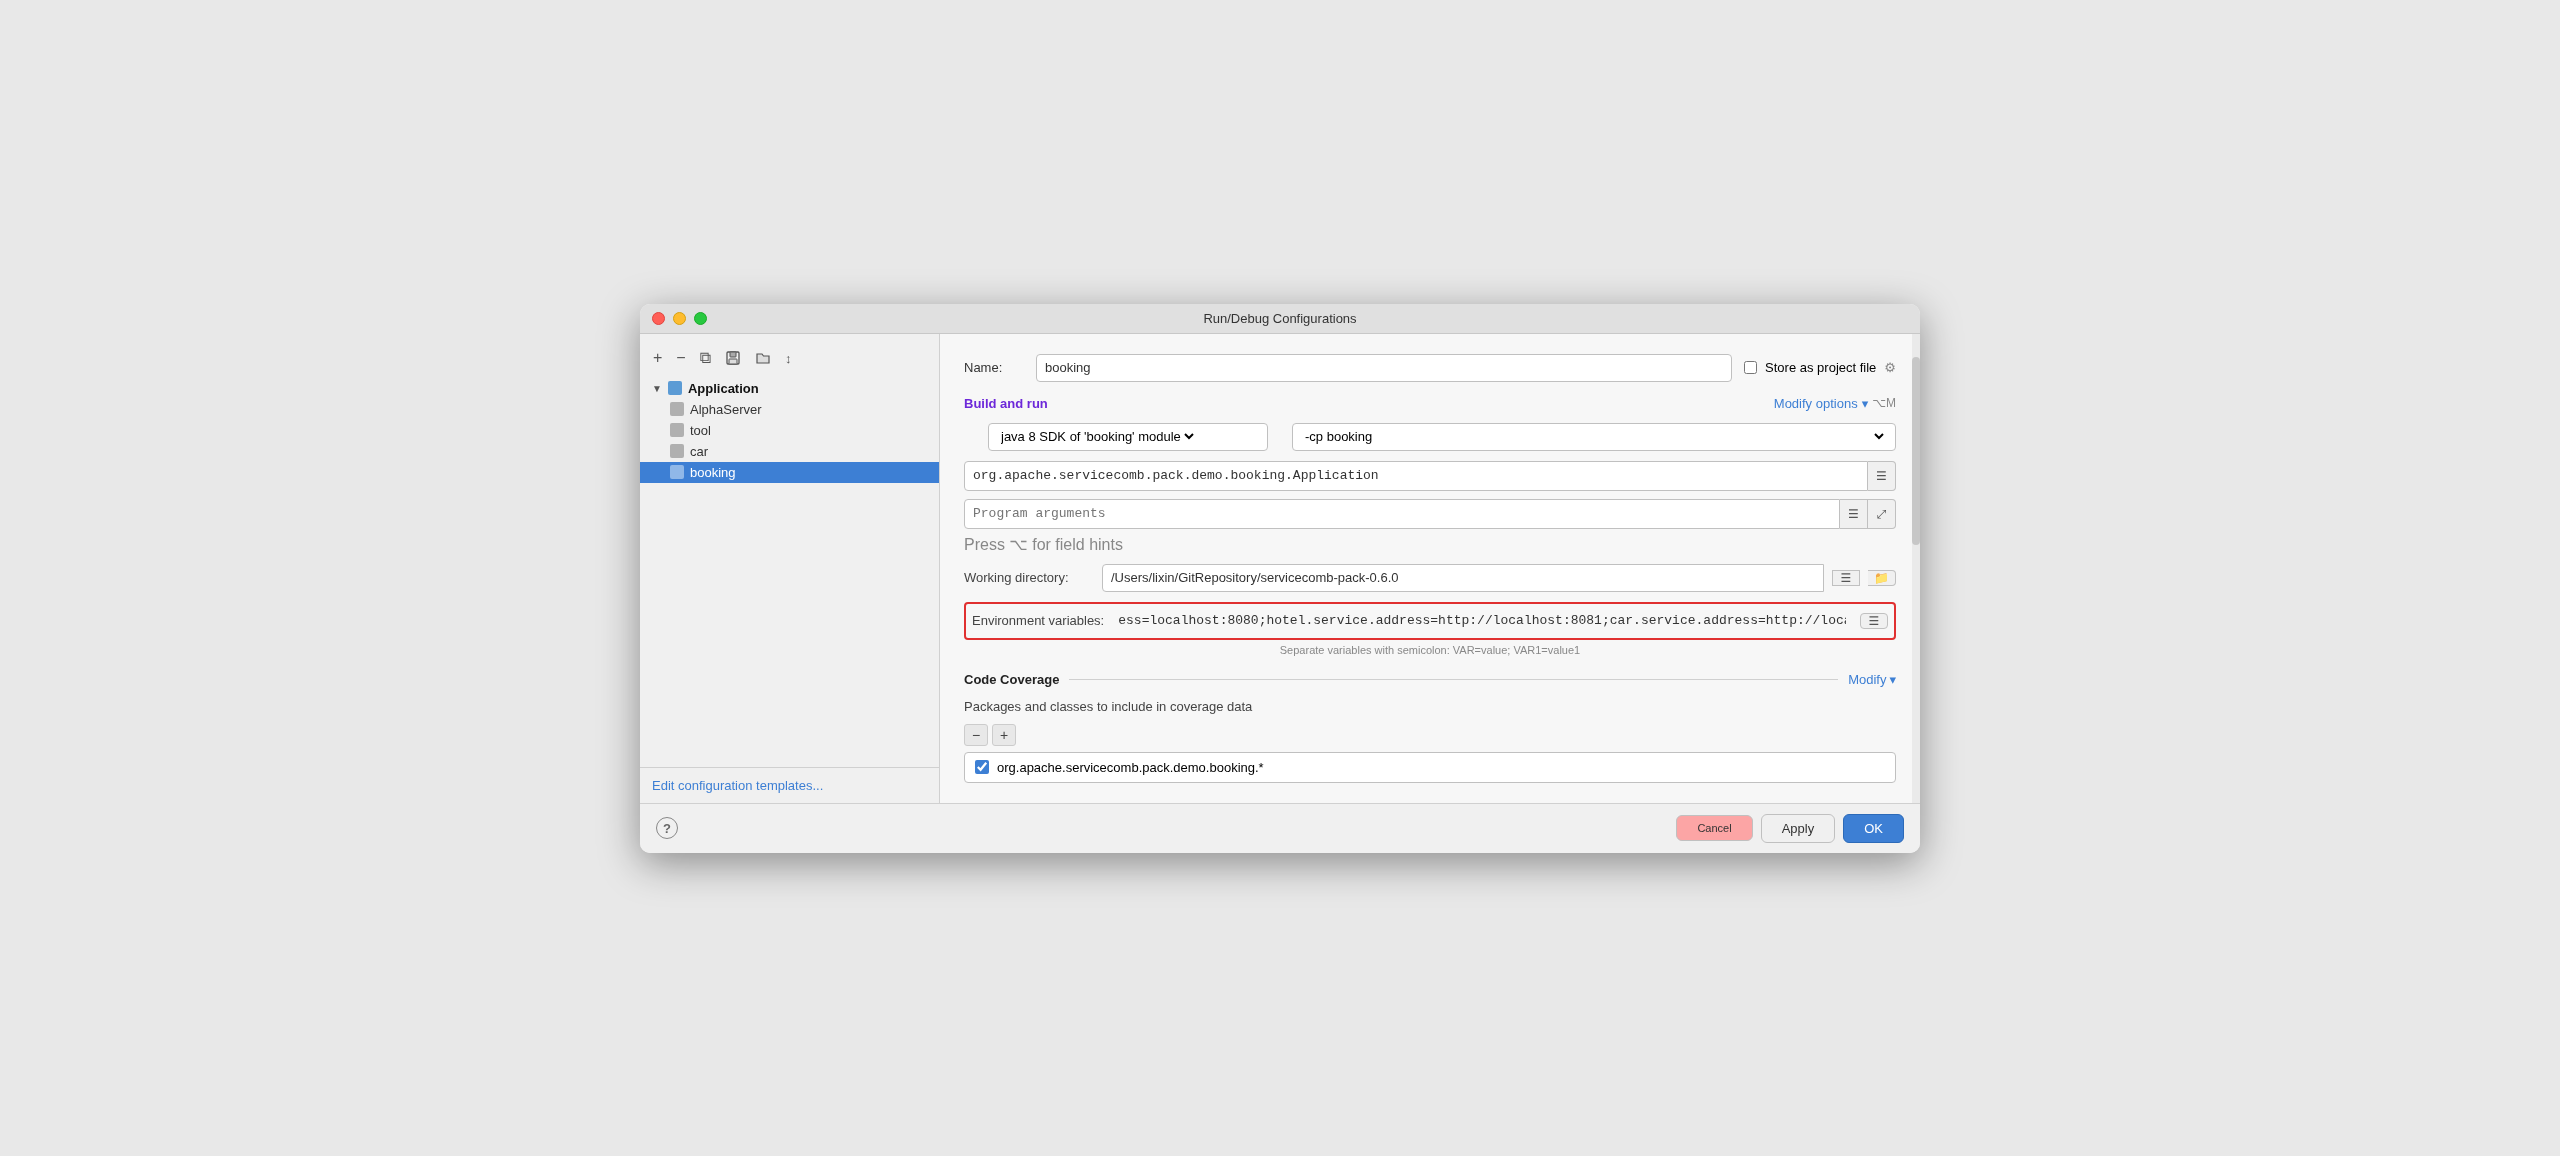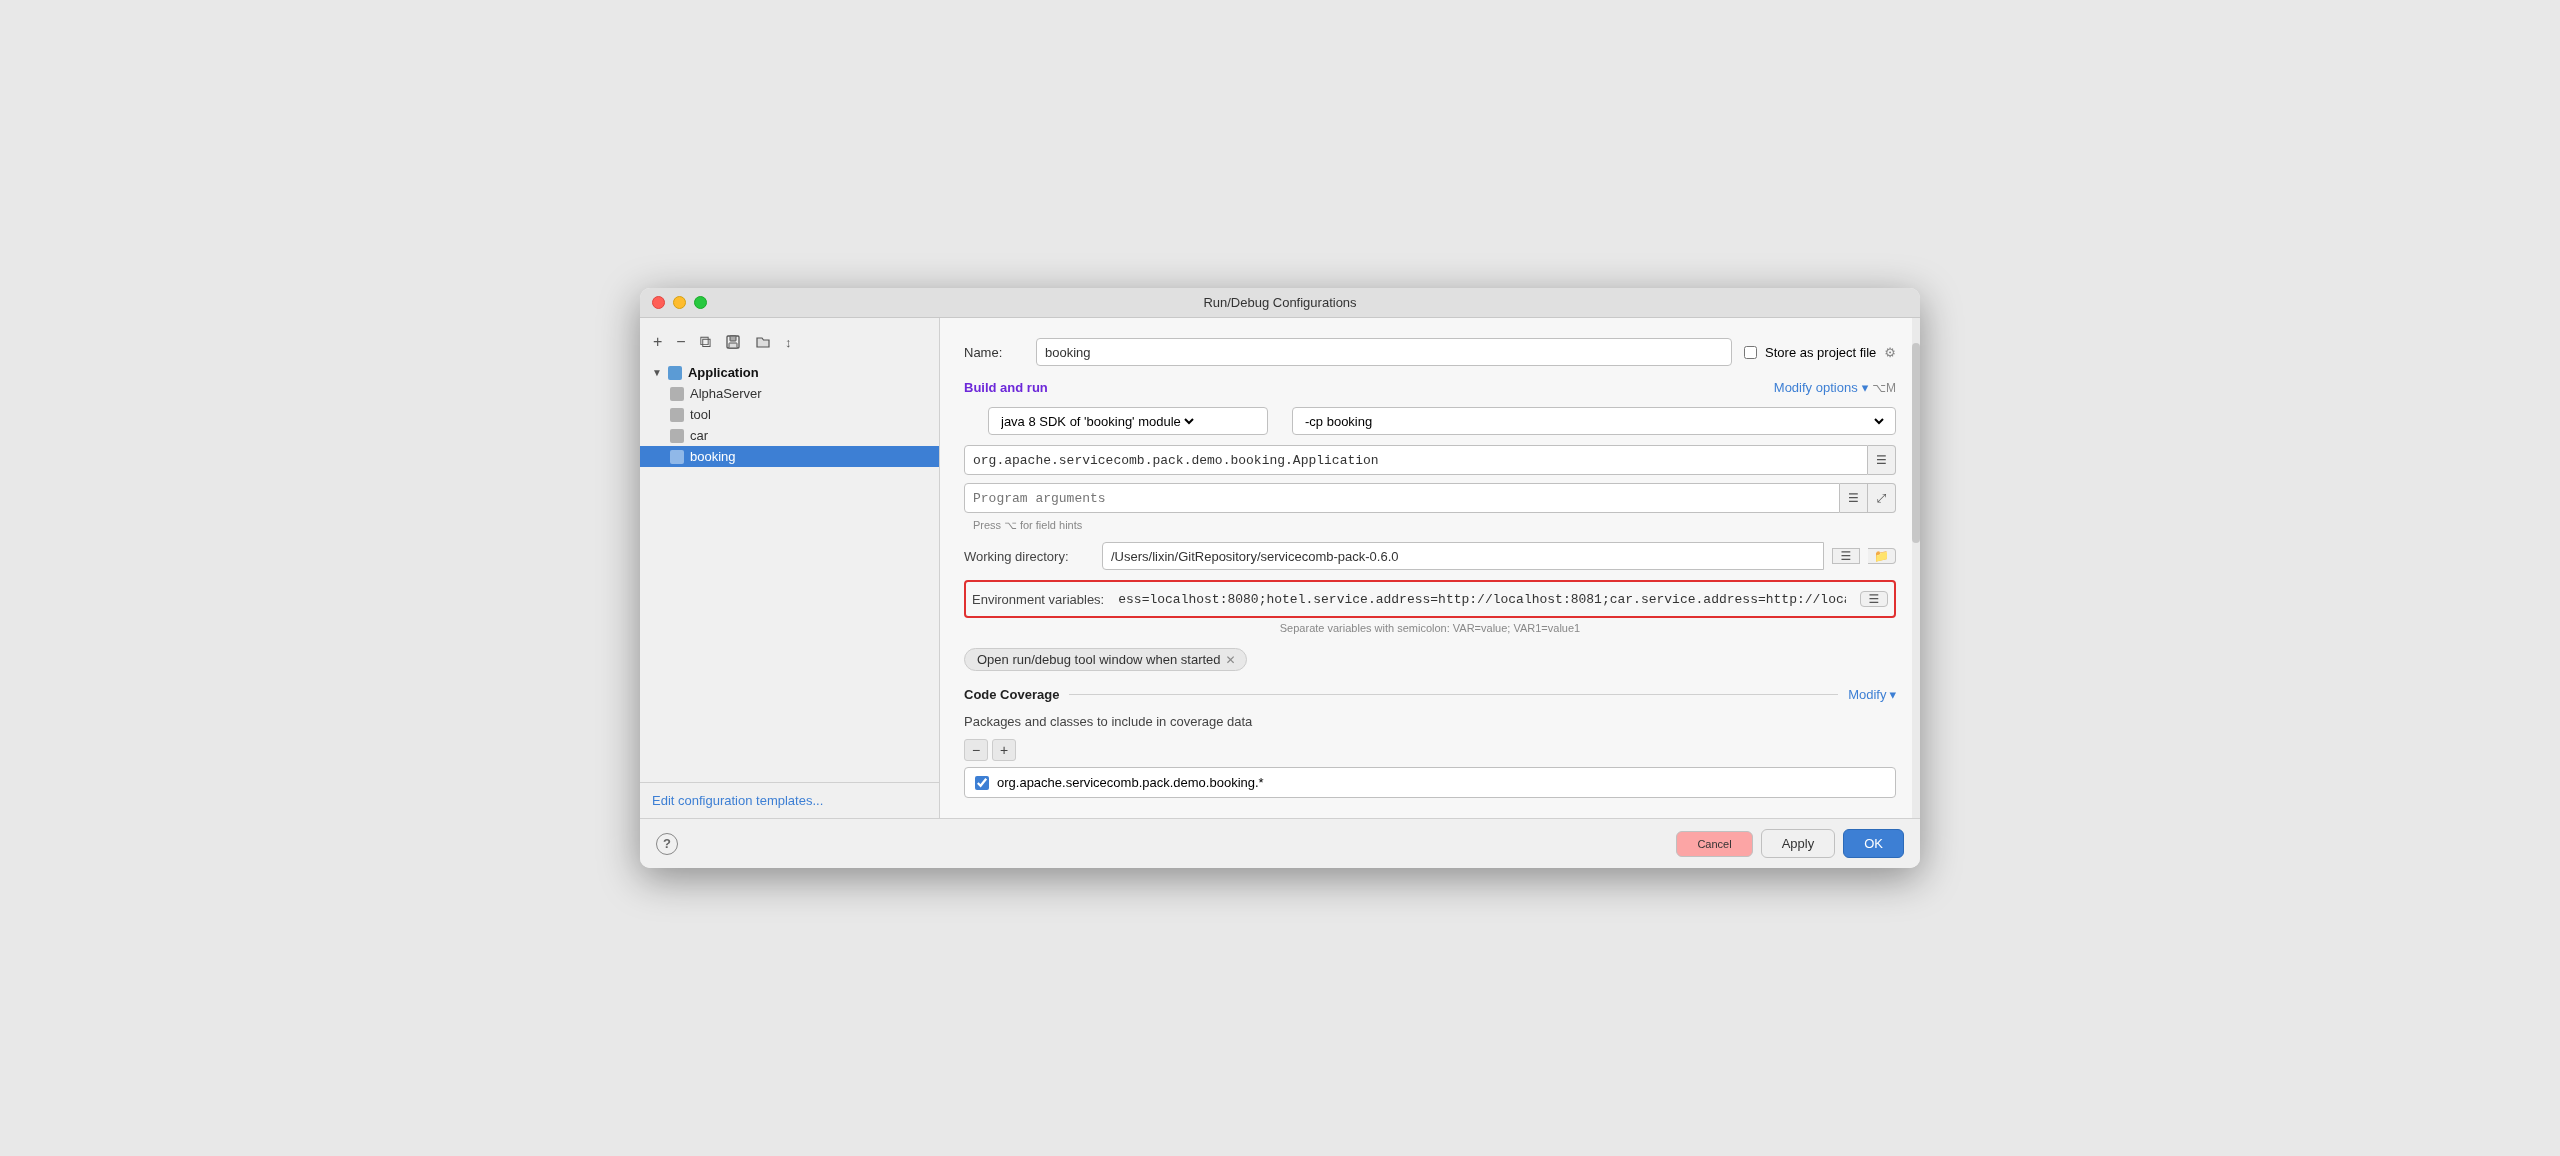--- a/index.html
+++ b/index.html
@@ -261,24 +261,23 @@
       display: flex;
       align-items: center;
       justify-content: center;
       font-size: 12px;
       color: #555;
     }
     .field-btn:last-child {
       border-radius: 0 4px 4px 0;
     }
     .field-hint {
-      font-size: 11px;
+      font-size: 16px;
       color: #888;
       padding: 2px 0 10px 0;
-      margin-left: 9px;
     }
     .working-dir-row {
       display: flex;
       align-items: center;
       gap: 8px;
       margin-bottom: 10px;
     }
     .working-dir-label {
       font-size: 13px;
       color: #444;
@@ -624,26 +623,20 @@
             <button class="field-btn" style="border-radius:0 4px 4px 0;">📁</button>
           </div>
 
           <div class="env-vars-row">
             <label class="env-vars-label">Environment variables:</label>
             <input class="env-vars-input" type="text" value="ess=localhost:8080;hotel.service.address=http://localhost:8081;car.service.address=http://localhost:8082" style="">
             <button class="field-btn" style="border:1px solid #c0c0c0; border-radius:4px;">☰</button>
           </div>
           <div class="env-hint">Separate variables with semicolon: VAR=value; VAR1=value1</div>
 
-          <div style="margin-bottom: 16px;">
-            <span class="tag-chip">
-              <span>Open run/debug tool window when started</span>
-              <span class="close-x">✕</span>
-            </span>
-          </div>
 
           <div class="section-divider">
             <span class="section-divider-title">Code Coverage</span>
             <div class="section-divider-line"></div>
             <button class="section-divider-modify">
               <span>Modify</span>
               <span>▾</span>
             </button>
           </div>
 

